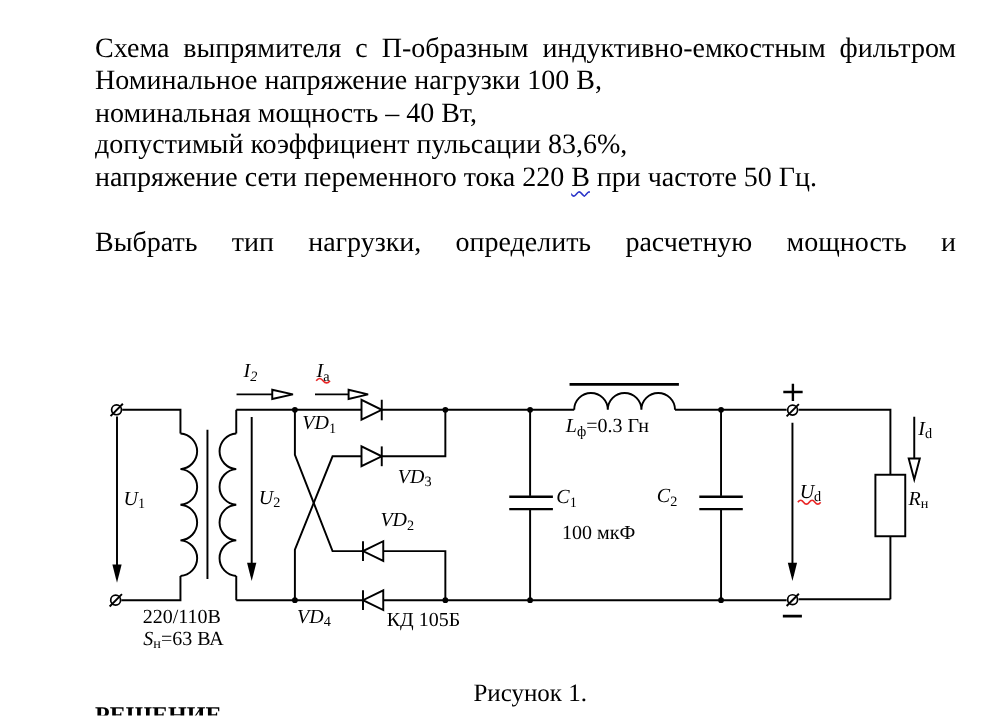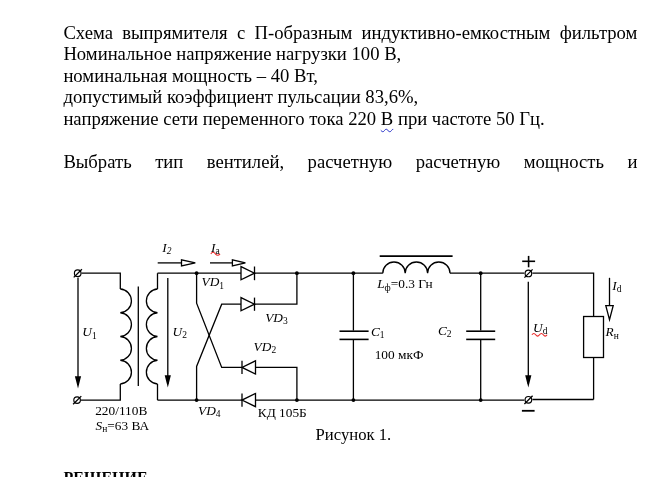--- a/index.html
+++ b/index.html
@@ -7,33 +7,33 @@
        font-family:"Liberation Serif",serif;color:#000;}
   #txt{position:absolute;left:14.4px;top:22px;width:623px;font-size:18.67px;line-height:21.45px;}
   .l{white-space:nowrap;}
   .j{text-align:justify;text-align-last:justify;}
   .ind{padding-left:49px;}
   .ti{text-indent:49px;}
   .empty{height:21.8px;}
   .sqb{text-decoration:underline;text-decoration-style:wavy;text-decoration-color:#2a34c9;
        text-decoration-thickness:1px;text-underline-offset:3px;}
   #svgwrap{position:absolute;left:0;top:0;width:671px;height:477px;}
-  #cap{position:absolute;left:315.6px;top:427px;font-size:16.67px;line-height:1;}
+  #cap{position:absolute;left:315.6px;top:454px;font-size:16.67px;line-height:1;}
   #resh{position:absolute;left:63.4px;top:470px;font-size:16px;font-weight:bold;line-height:1;}
 </style>
 </head>
 <body>
 <div id="txt">
   <div class="j ti">Схема выпрямителя с П-образным индуктивно-емкостным фильтром</div>
   <div class="l ind">Номинальное напряжение нагрузки 100 В,</div>
   <div class="l ind">номинальная мощность – 40 Вт,</div>
   <div class="l ind">допустимый коэффициент пульсации 83,6%,</div>
   <div class="l ind">напряжение сети переменного тока 220 <span class="sqb">В</span> при частоте 50 Гц.</div>
   <div class="empty"></div>
-  <div class="j ti">Выбрать тип вентилей, расчетную расчетную мощность и</div>
+  <div class="j ti">Выбрать тип нагрузки, определить расчетную мощность и</div>
 </div>
 
 <svg id="svgwrap" width="671" height="477" viewBox="0 0 671 477">
 <g stroke="#000" stroke-width="1.3" fill="none">
 
   <circle cx="77.7" cy="273.2" r="3.3" stroke-width="1.15"></circle>
   <line x1="73.7" y1="277.4" x2="81.9" y2="269.2"></line>
   <circle cx="77.1" cy="400.1" r="3.3" stroke-width="1.15"></circle>
   <line x1="73.1" y1="404.3" x2="81.3" y2="396.1"></line>
 

